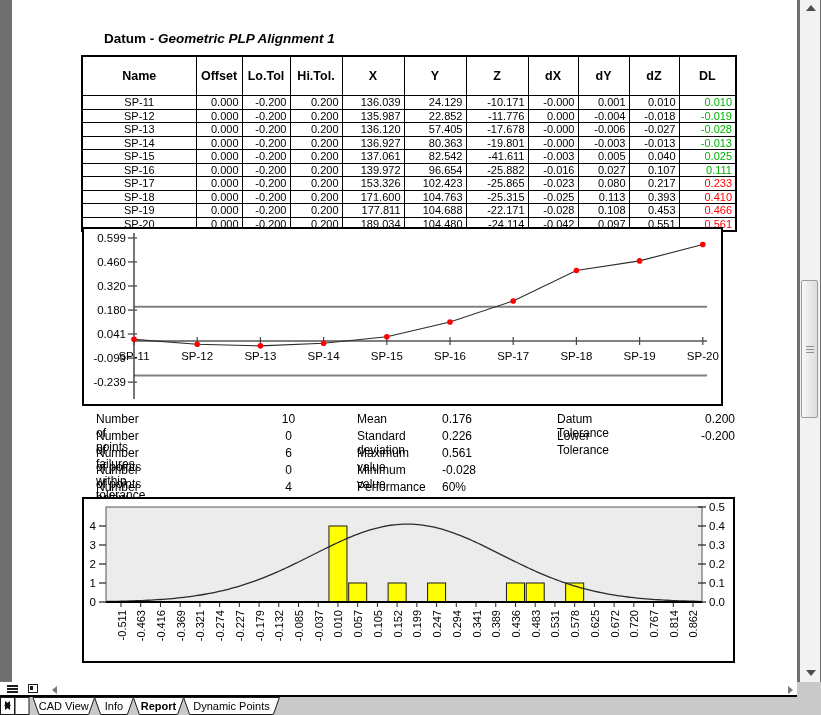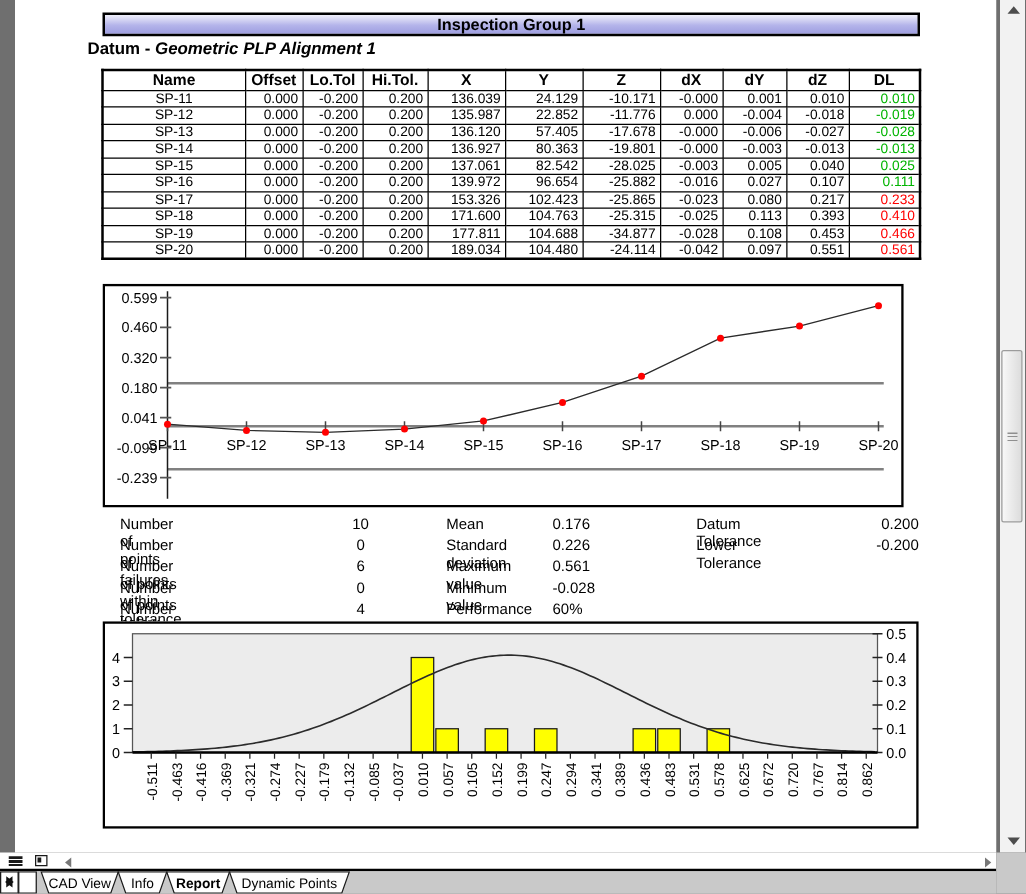--- a/index.html
+++ b/index.html
@@ -7,25 +7,25 @@
     --pass:#00b400; --fail:#ff0000; --guide:#808080; --plotbg:#ececec;
     --bar:#ffff00; --tabbg:#c9c9c9; --track:#f2f2f2; --thumb:#dcdcdc;
   }
   *{box-sizing:border-box; margin:0; padding:0;}
   html,body{width:821px;height:715px;overflow:hidden;}
   body{position:relative;background:var(--frame);font-family:"Liberation Sans",sans-serif;color:#000;}
   .page{position:absolute;left:12px;top:0;width:785px;height:682px;background:var(--page);}
   .band{position:absolute;left:70px;top:10px;width:654px;height:19px;border:2px solid #000;
         background:linear-gradient(to bottom,var(--band-top) 0%,#b4b4ea 55%,var(--band-bot) 100%);
         text-align:center;font-weight:bold;font-size:13px;line-height:15px;}
-  .datum{position:absolute;left:58px;top:31px;font-size:13.5px;font-weight:bold;}
+  .datum{position:absolute;left:92px;top:31px;font-size:13.5px;font-weight:bold;}
   .datum .ital{font-style:italic;}
   table.insp{position:absolute;left:69px;top:55px;border-collapse:collapse;table-layout:fixed;
              border:2px solid #000;font-size:11px;}
-  table.insp th{border:1px solid #000;font-size:12.5px;font-weight:bold;height:16px;padding:0 2px;text-align:center;}
+  table.insp th{border:1px solid #000;font-size:12.5px;font-weight:bold;height:16px;padding:12px 2px;text-align:center;}
   table.insp td{border:1px solid #000;height:13.5px;padding:0 3px 0 0;text-align:right;white-space:nowrap;}
   table.insp td.name{text-align:center;padding:0;}
   table.insp td.within{color:var(--pass);}
   table.insp td.above{color:var(--fail);}
   .chart{position:absolute;left:70px;background:#fff;}
   .chart text{font-family:"Liberation Sans",sans-serif;fill:#000;}
   #lineChart{top:227px;}
   #histChart{top:497px;}
   .stats{position:absolute;left:0;top:0;width:785px;}
   .srow{position:absolute;height:16px;font-size:12px;}
@@ -57,23 +57,20 @@
             background:linear-gradient(to right,#f8f8f8,var(--thumb));}
   .vs-grip{position:absolute;left:4px;top:65px;width:8px;height:7px;
            background:repeating-linear-gradient(to bottom,#8f8f8f 0 1px,transparent 1px 3px);}
   .corner{position:absolute;left:797px;top:682px;width:24px;height:33px;background:var(--tabbg);}
 </style>
 </head>
 <body>
 
 <div class="page">
 
-  <div class="band">
-    <span>Inspection Group 1</span>
-  </div>
 
   <div class="datum"><span>Datum - </span><span class="ital">Geometric PLP Alignment 1</span></div>
 
   <table class="insp">
     <colgroup>
       <col style="width:114px">
         <col style="width:46px">
         <col style="width:48px">
         <col style="width:52px">
       <col style="width:62px">
@@ -152,21 +149,21 @@
           <td>-0.013</td>
           <td class="within">-0.013</td>
         </tr>
         <tr>
           <td class="name">SP-15</td>
           <td>0.000</td>
           <td>-0.200</td>
           <td>0.200</td>
           <td>137.061</td>
           <td>82.542</td>
-          <td>-28.025</td>
+          <td>-41.611</td>
           <td>-0.003</td>
           <td>0.005</td>
           <td>0.040</td>
           <td class="within">0.025</td>
         </tr>
         <tr>
           <td class="name">SP-16</td>
           <td>0.000</td>
           <td>-0.200</td>
           <td>0.200</td>
@@ -204,21 +201,21 @@
           <td>0.393</td>
           <td class="above">0.410</td>
         </tr>
         <tr>
           <td class="name">SP-19</td>
           <td>0.000</td>
           <td>-0.200</td>
           <td>0.200</td>
           <td>177.811</td>
           <td>104.688</td>
-          <td>-34.877</td>
+          <td>-22.171</td>
           <td>-0.028</td>
           <td>0.108</td>
           <td>0.453</td>
           <td class="above">0.466</td>
         </tr>
         <tr>
           <td class="name">SP-20</td>
           <td>0.000</td>
           <td>-0.200</td>
           <td>0.200</td>

